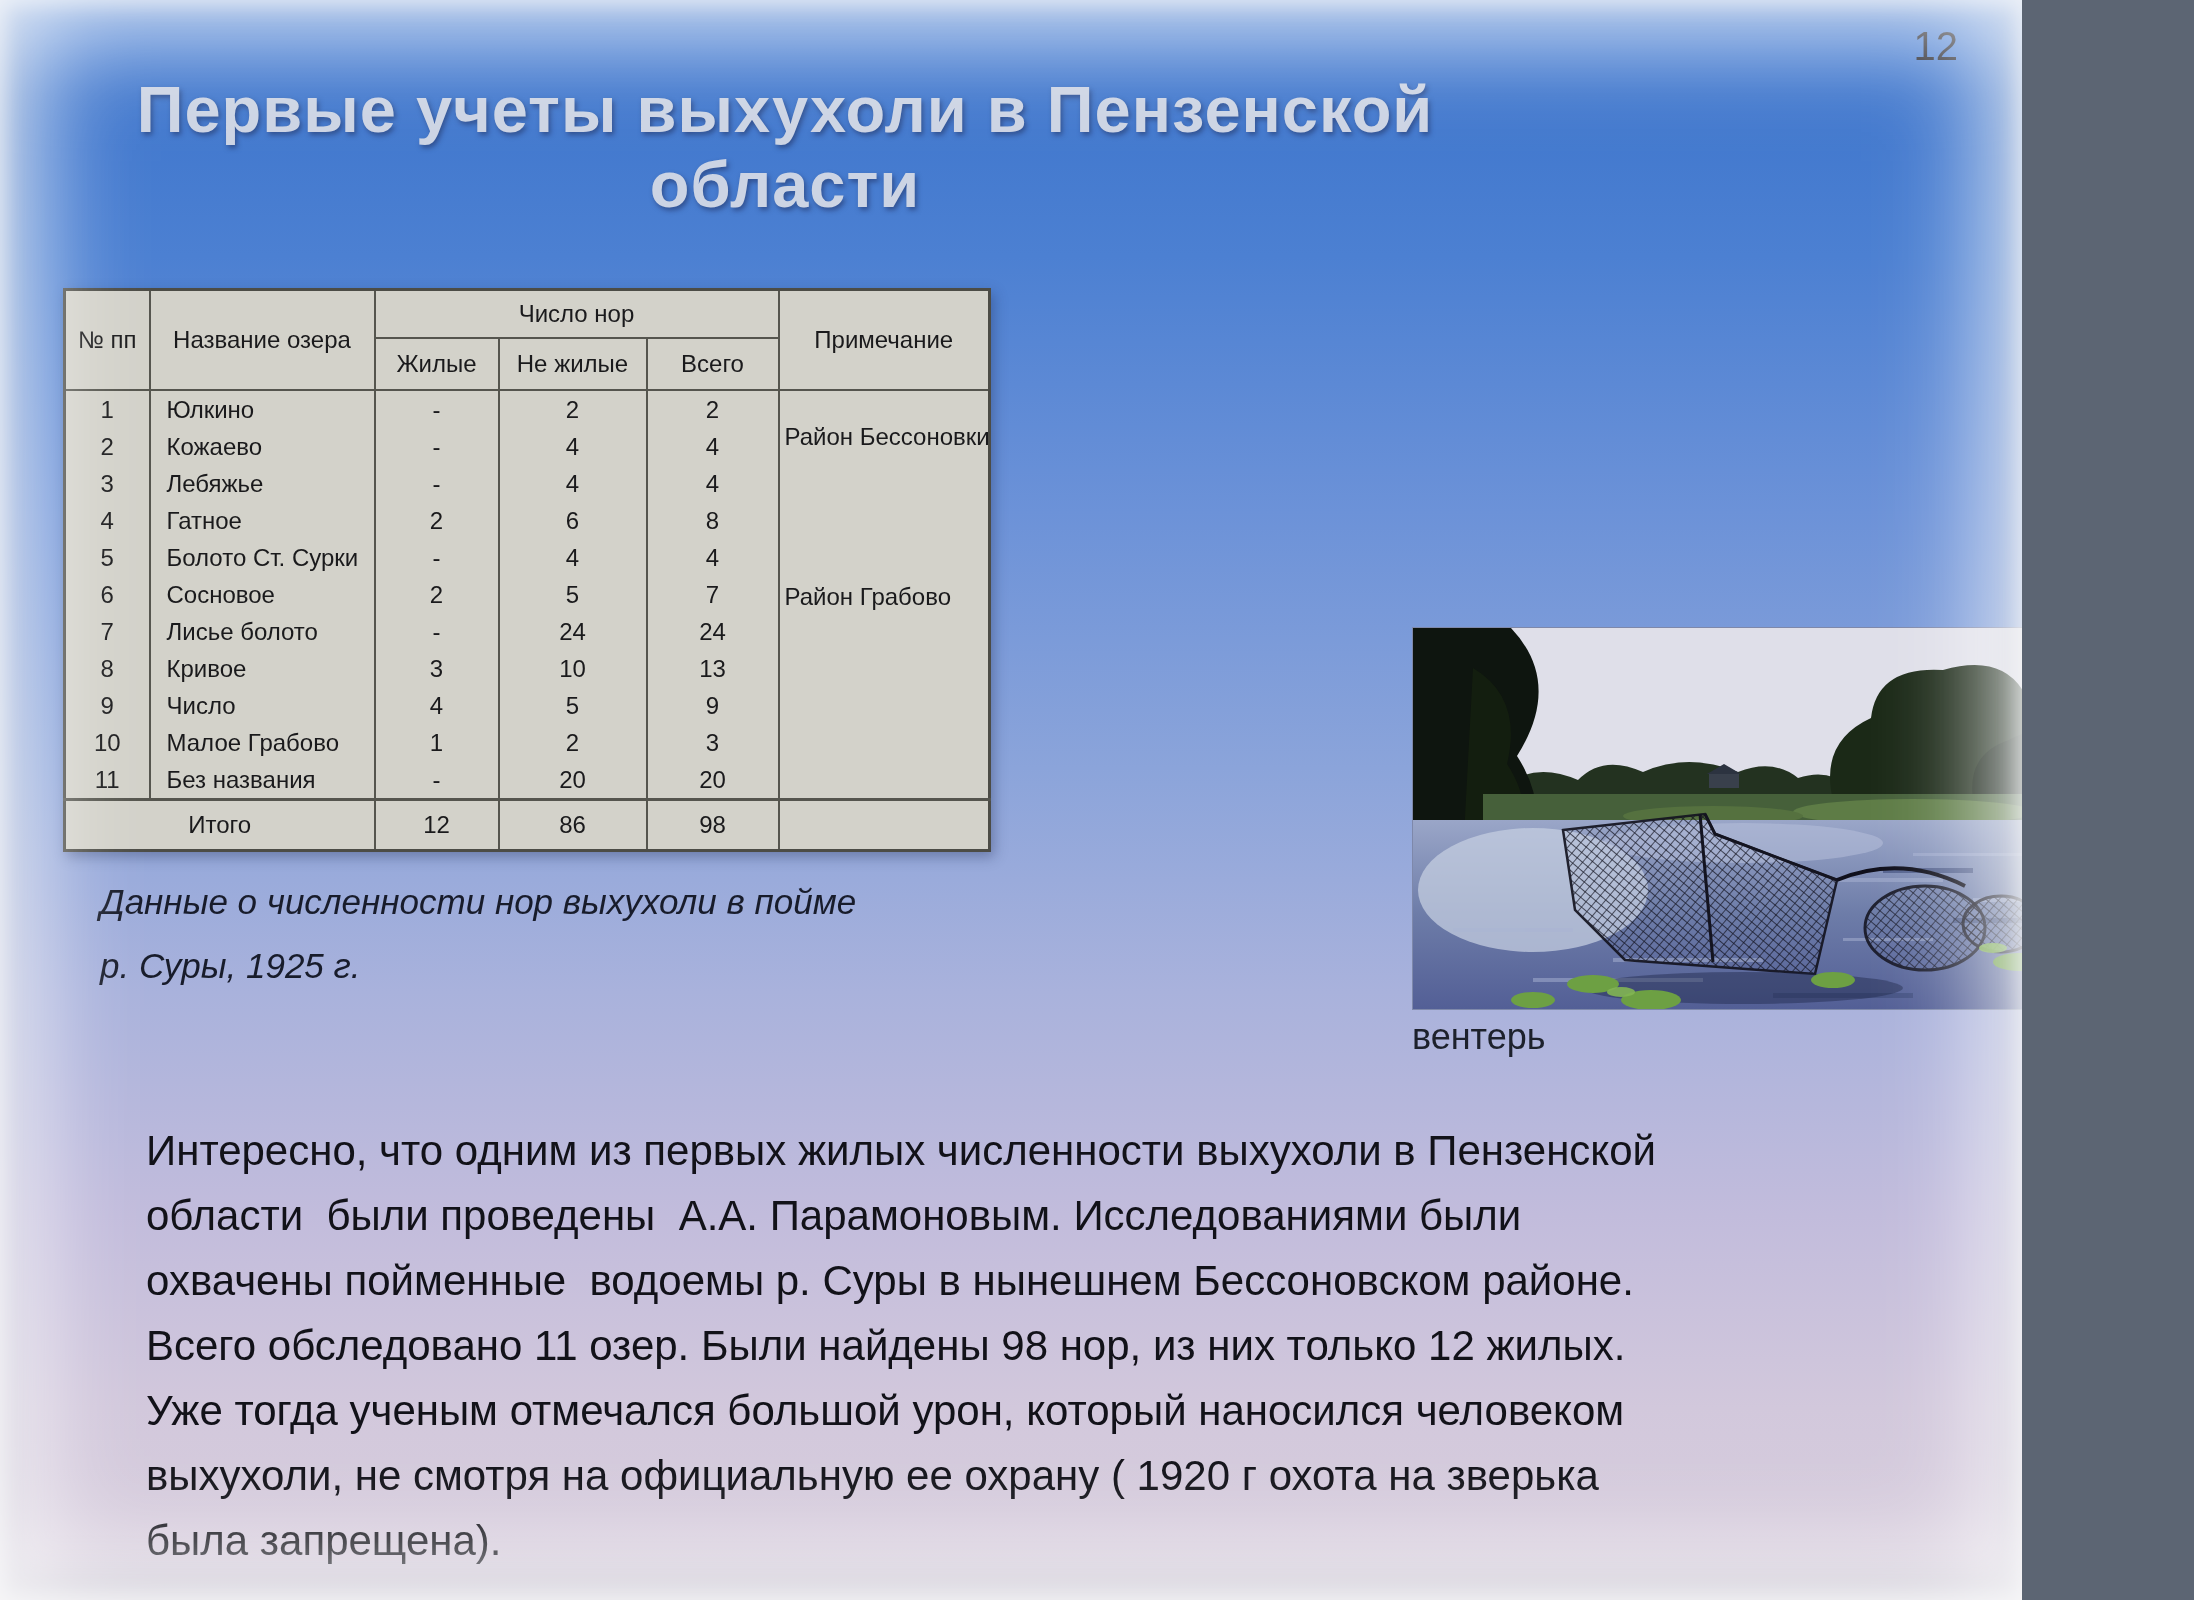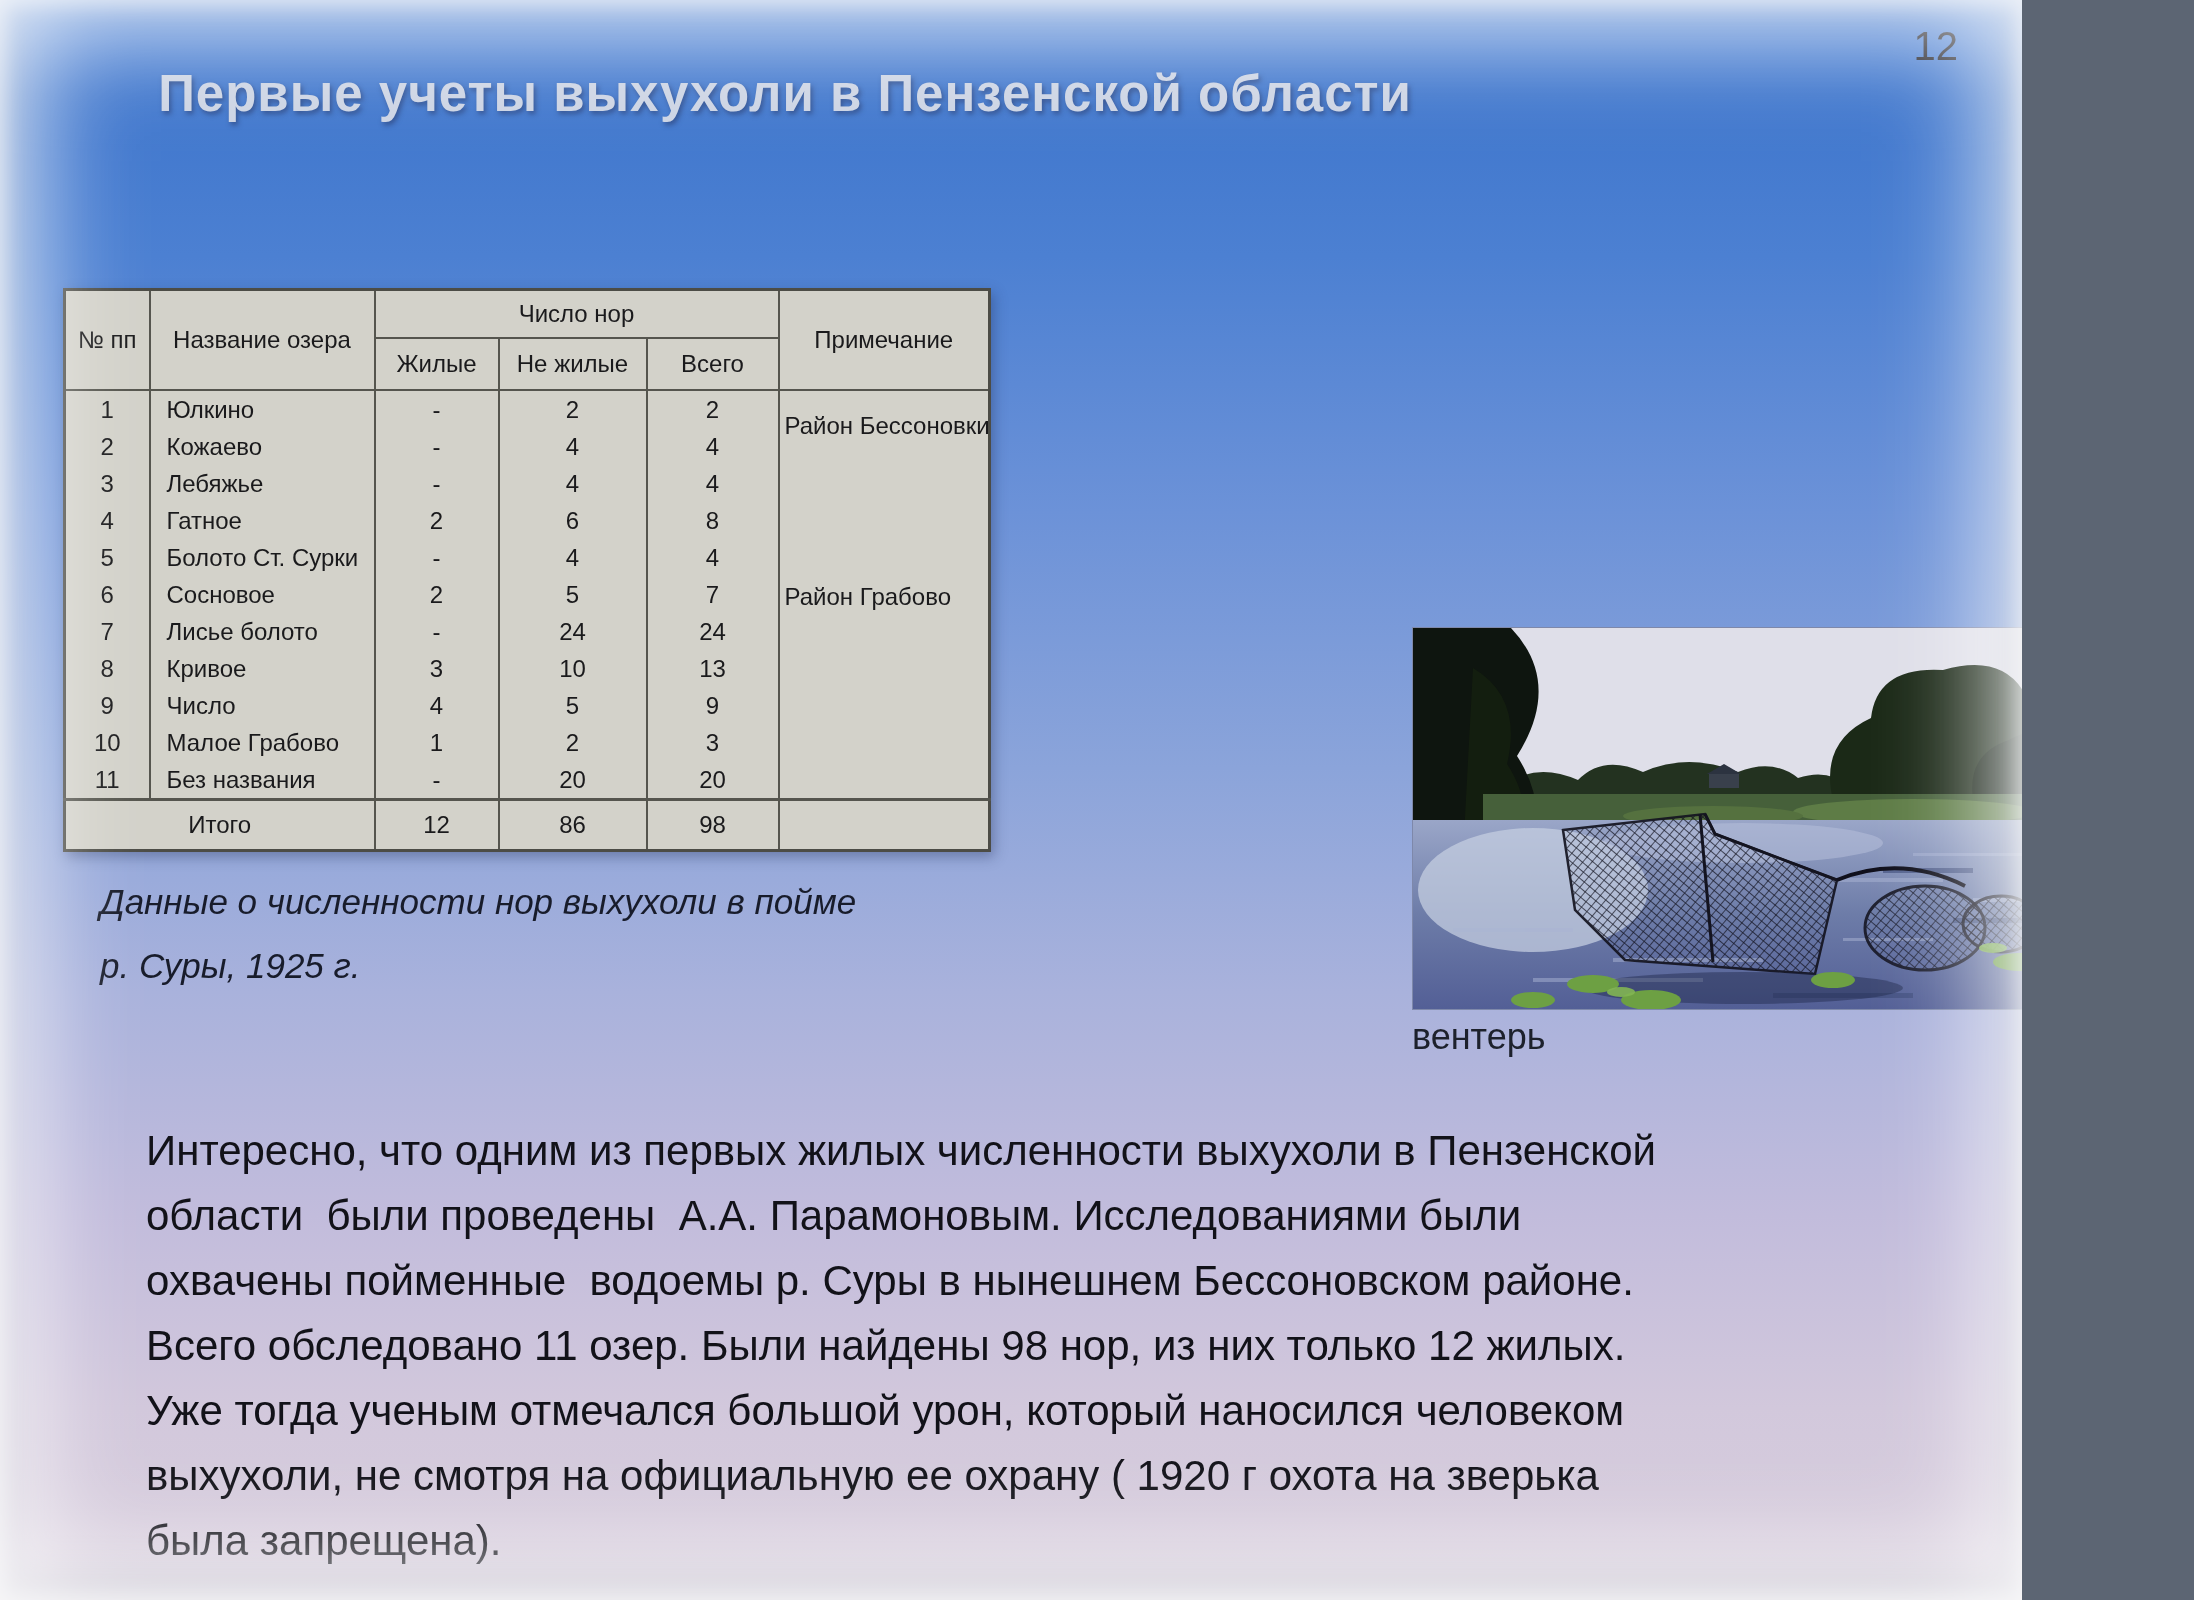--- a/index.html
+++ b/index.html
@@ -13,43 +13,43 @@
   }
   
   #slide::after{
     content:"";position:absolute;inset:0;pointer-events:none;
     box-shadow: inset 0 0 110px 30px rgba(255,255,255,.85),
                 inset 0 0 20px 5px rgba(255,255,255,.55),
                 inset 0 -14px 40px 6px rgba(90,100,120,.35);
   }
   .pagenum{position:absolute;top:24px;right:64px;font-size:40px;color:#14141c;}
   .title{
-    position:absolute;top:64px;left:0;width:1570px;margin:0;text-align:center;
-    font-size:51px;font-weight:bold;letter-spacing:1px;color:#ccd4e4;
+    position:absolute;top:72px;left:0;width:1570px;margin:0;text-align:center;
+    font-size:65px;font-weight:bold;letter-spacing:1px;color:#ccd4e4;
     text-shadow:2px 3px 5px rgba(25,35,80,.5);
   }
 
   
   .data-table{
     position:absolute;left:63px;top:288px;width:925px;
     border-collapse:collapse;background:#d3d2ca;color:#1a1a1c;
     font-size:24px;border:3px solid #4c4c46;
     box-shadow:3px 5px 12px rgba(30,40,80,.35);
     table-layout:fixed;
   }
   .data-table th,.data-table td{border:2px solid #55554e;padding:0 8px;overflow:hidden;}
   .data-table thead th{font-weight:normal;text-align:center;}
   .data-table thead tr.h1 th{height:46px;}
   .data-table thead tr.h2 th{height:50px;}
   .data-table tbody td{height:37px;border-top:0;border-bottom:0;padding:0 6px;}
   .data-table td.num{text-align:center;}
   .data-table td.lake{text-align:left;white-space:nowrap;padding-left:16px;}
   .note-cell{position:relative;}
   .note-cell .note{position:absolute;left:5px;white-space:nowrap;}
-  .note-cell .note-0{top:21px;}
+  .note-cell .note-0{top:32px;}
   .note-cell .note-1{top:192px;}
   .data-table tfoot td{height:48px;border-top:3px solid #55554e;}
   .totals-label{text-align:center;padding-right:10px;}
 
   .caption{
     position:absolute;left:100px;top:870px;
     font-size:35px;font-style:italic;color:#181c2b;line-height:64px;
   }
   .caption div{white-space:pre;}
 

